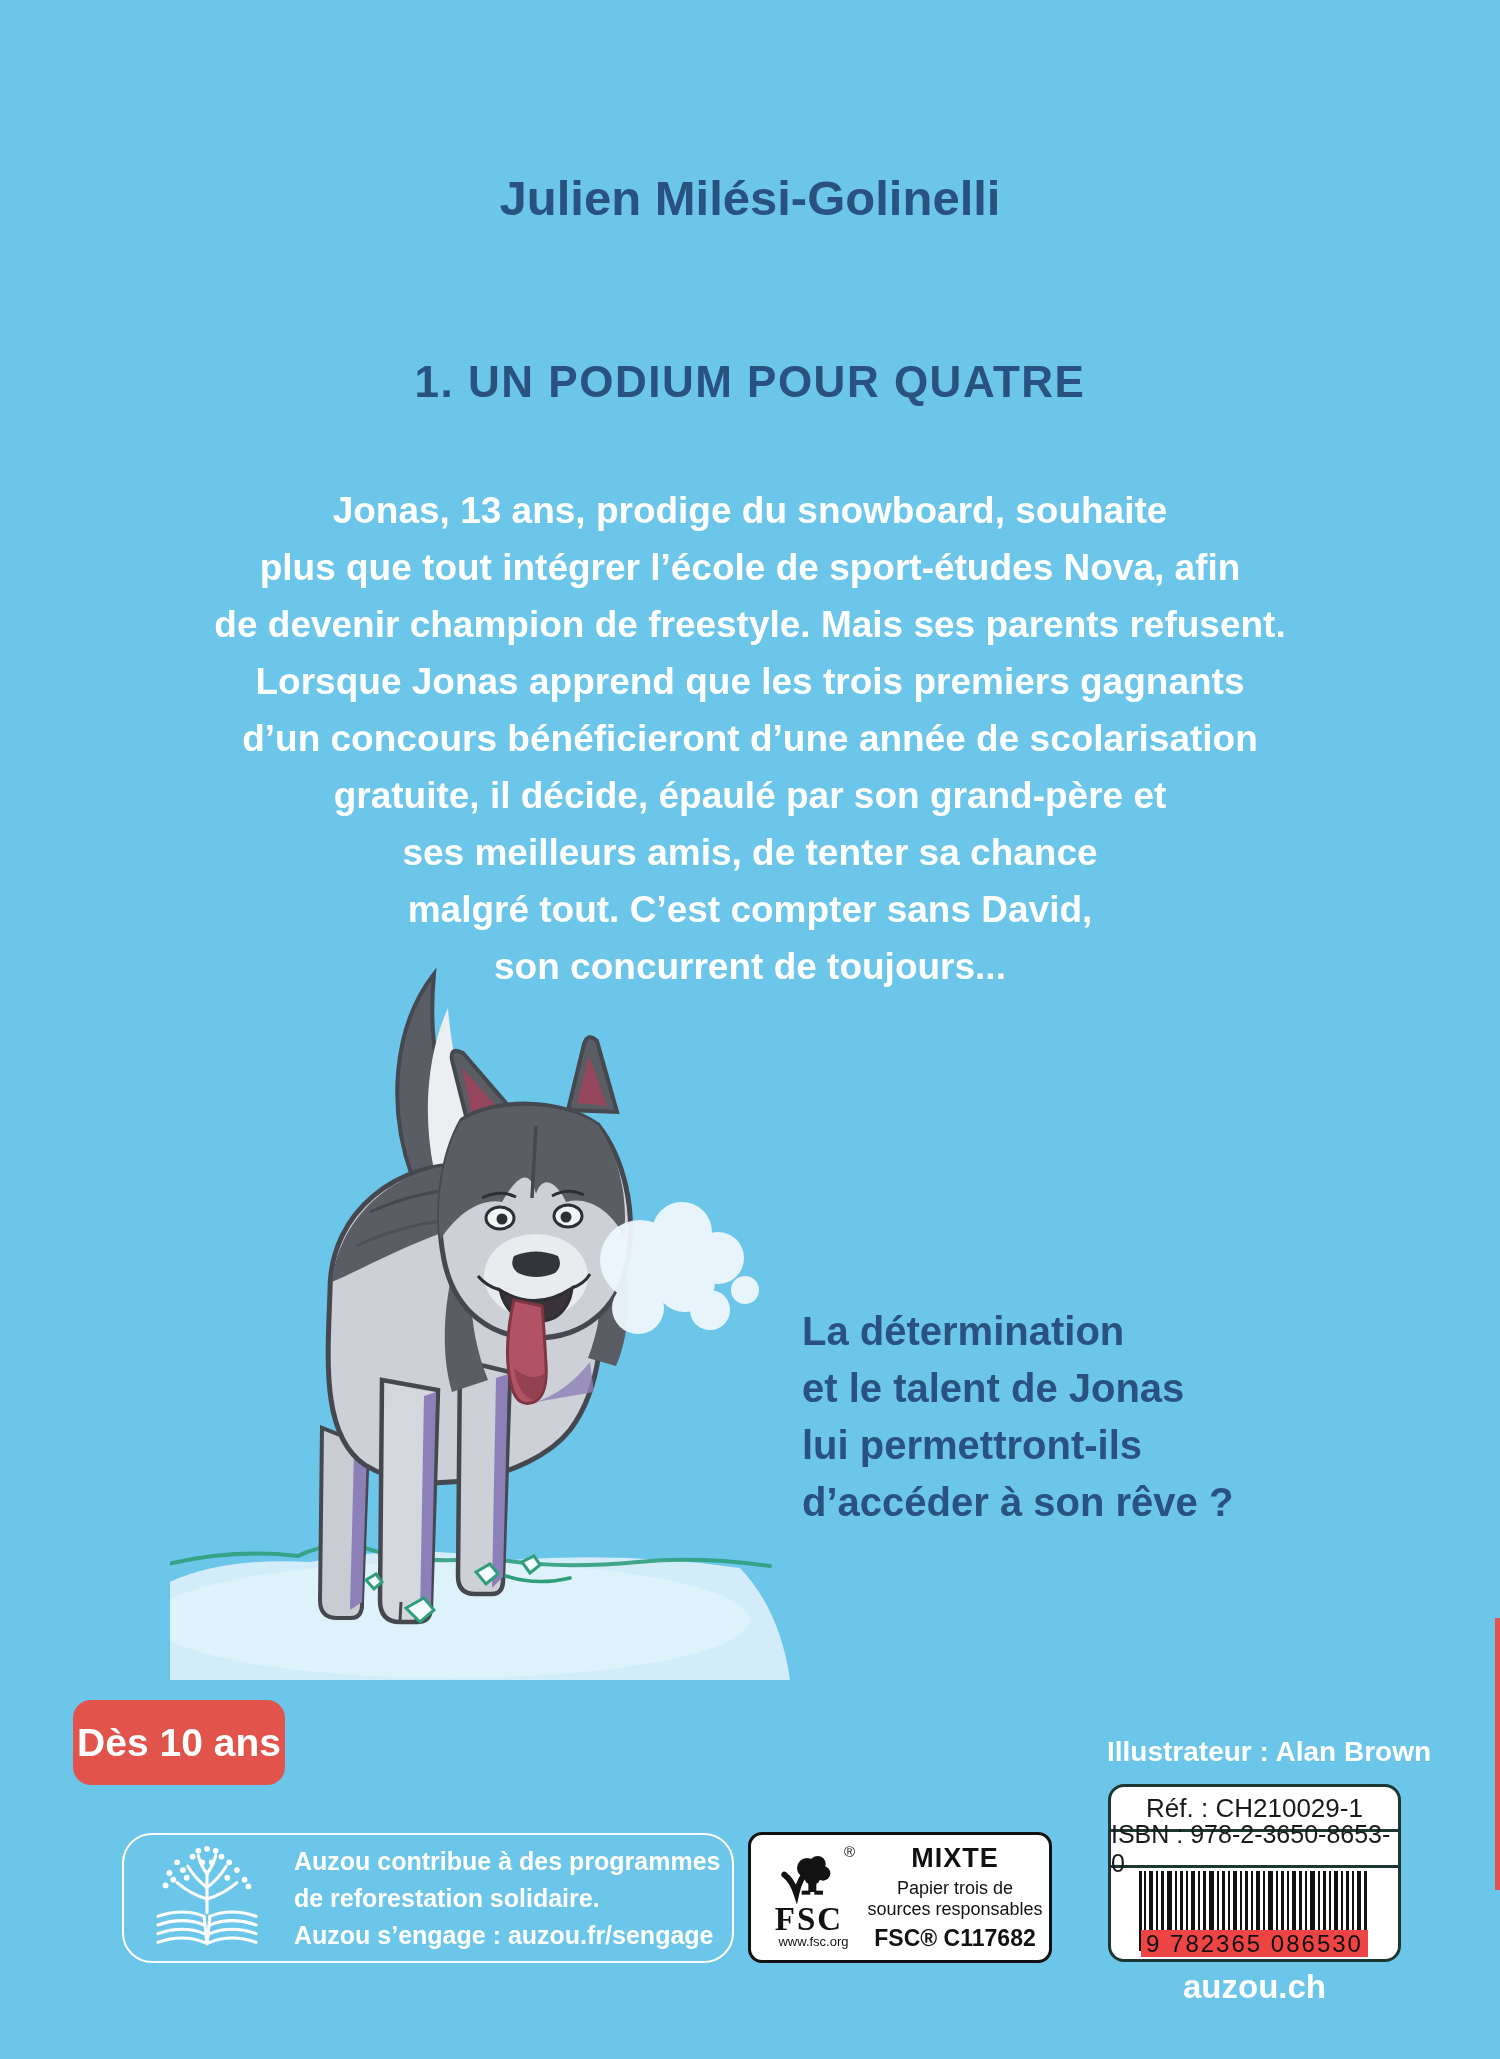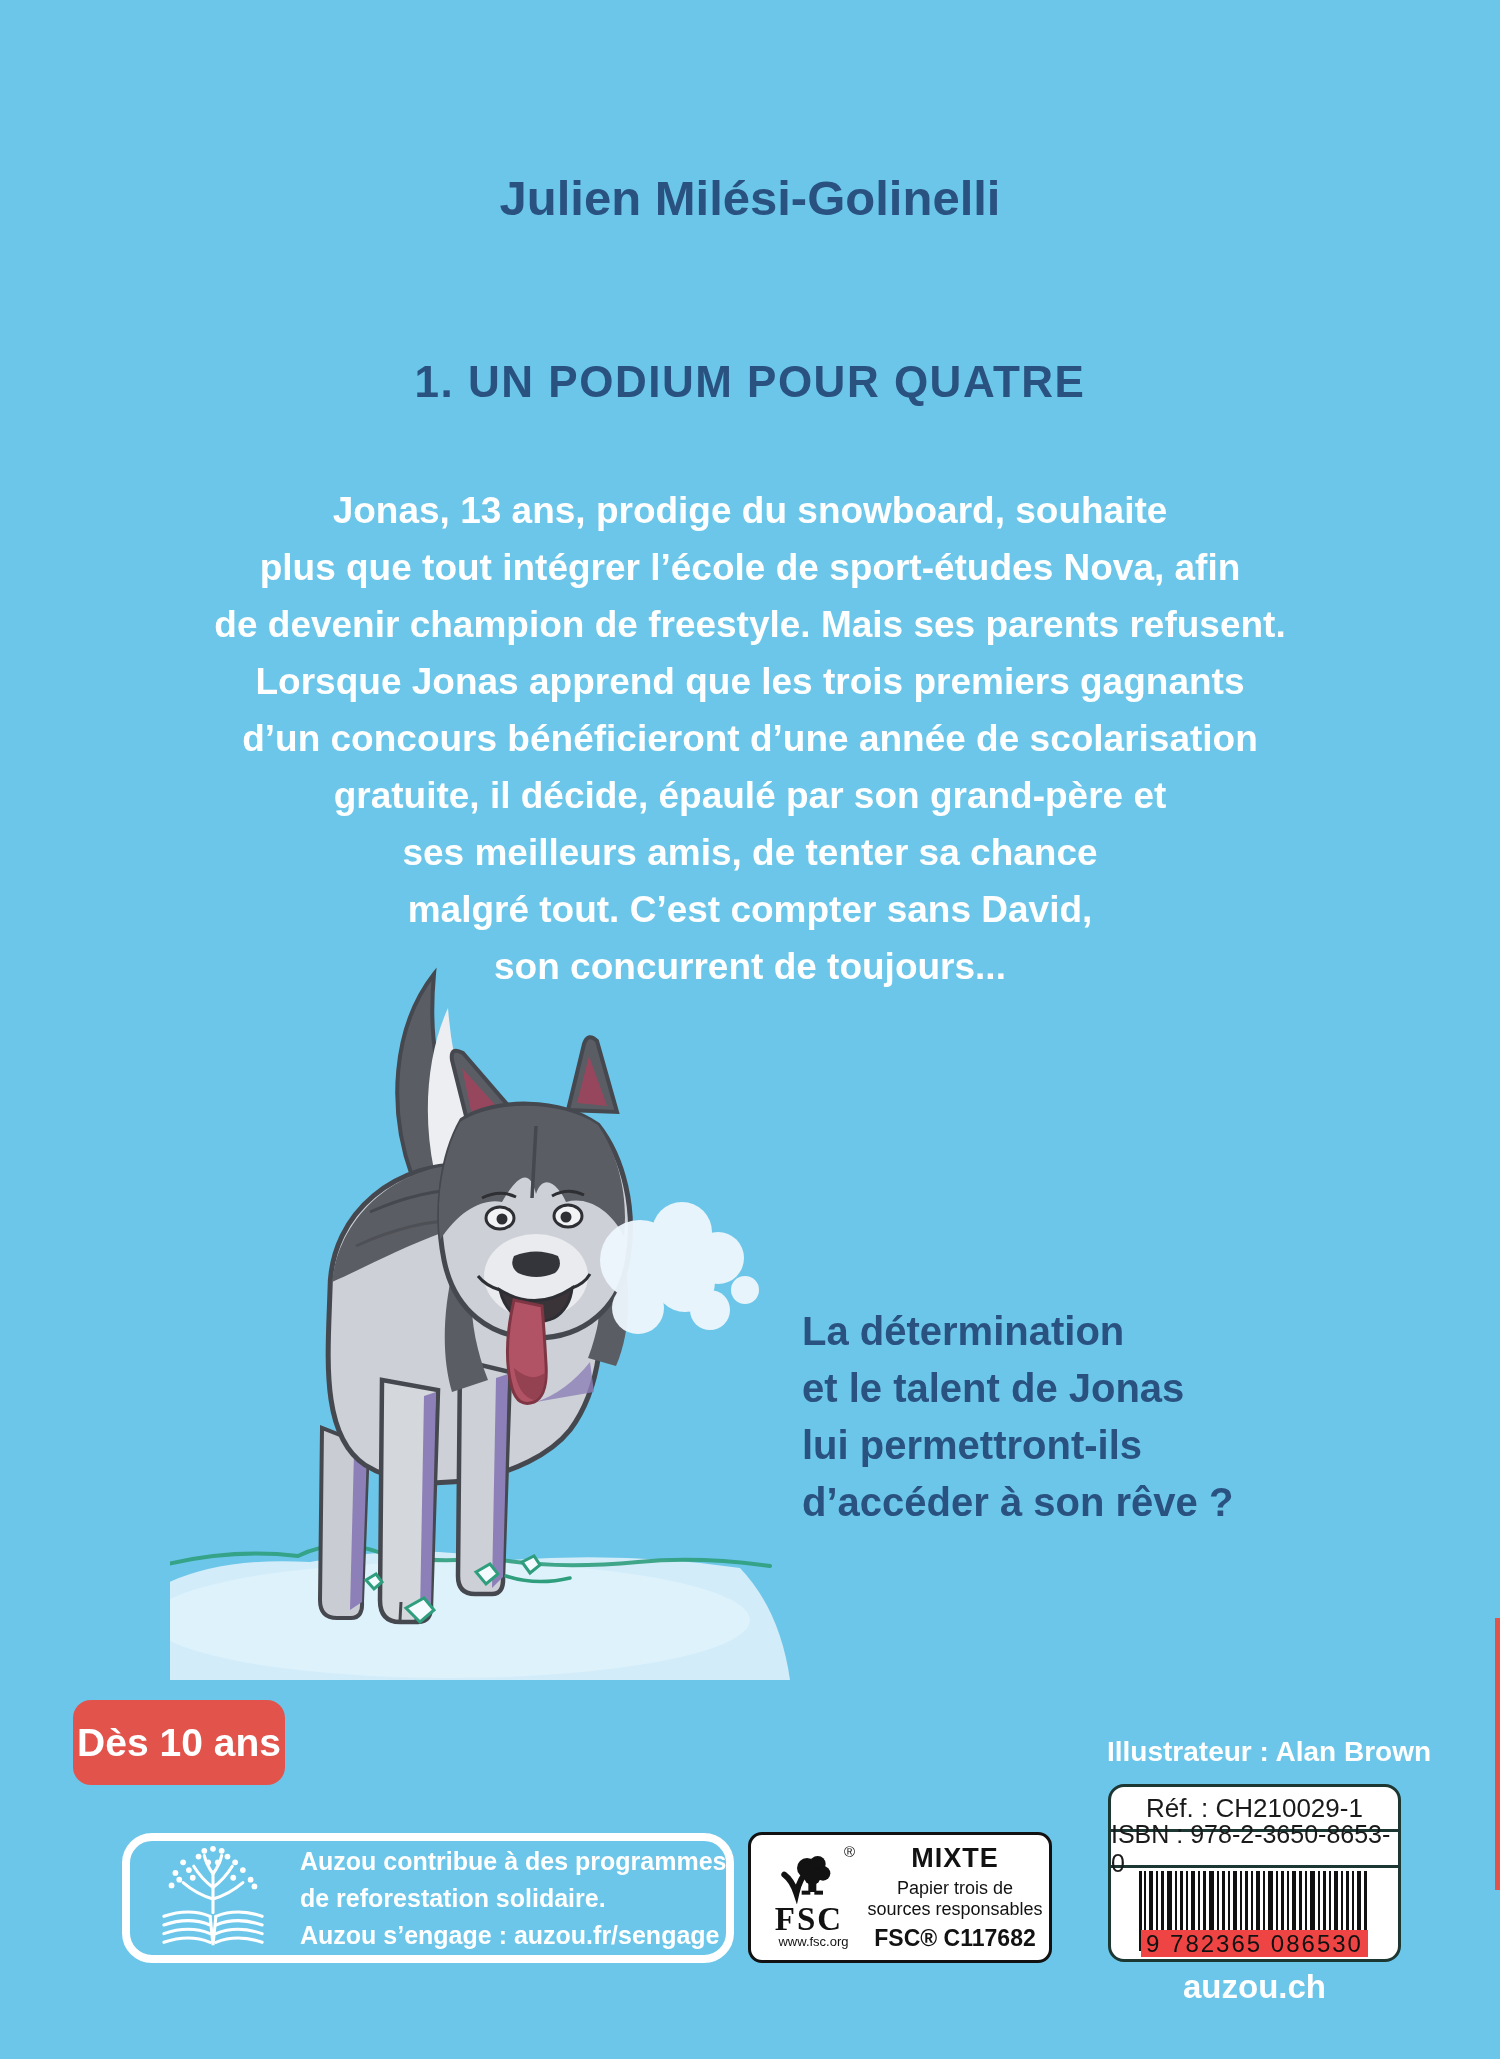--- a/index.html
+++ b/index.html
@@ -13,21 +13,21 @@
   .title{position:absolute;left:0;top:357px;width:100%;text-align:center;
     font-size:44px;color:#2a5280;letter-spacing:1.5px;}
   .synopsis{position:absolute;left:0;top:482px;width:100%;text-align:center;
     font-size:37px;line-height:57px;color:#ffffff;}
   .question{position:absolute;left:802px;top:1303px;font-size:40px;line-height:57px;
     color:#2a5280;}
   .age-badge{position:absolute;left:73px;top:1700px;width:212px;height:85px;
     background:#e2534c;border-radius:18px;display:flex;align-items:center;
     justify-content:center;font-size:39px;color:#ffffff;}
   .eco-box{position:absolute;left:122px;top:1833px;width:612px;height:130px;
-    border:8px solid #ffffff;border-radius:30px;box-sizing:border-box;
+    border:2px solid #ffffff;border-radius:30px;box-sizing:border-box;
     display:flex;align-items:center;}
   .eco-logo{width:150px;height:106px;margin-left:8px;flex:0 0 auto;}
   .eco-text{color:#ffffff;font-size:25px;line-height:37px;margin-left:12px;white-space:nowrap;}
   .printed-in{position:absolute;left:748px;top:1871px;width:304px;text-align:center;
     color:#6d28d9;font-size:28px;}
   .fsc-box{position:absolute;left:748px;top:1832px;width:304px;height:131px;
     background:#ffffff;border:3px solid #121212;border-radius:14px;
     box-sizing:border-box;display:flex;}
   .fsc-left{width:116px;display:flex;flex-direction:column;align-items:center;
     justify-content:center;position:relative;}

